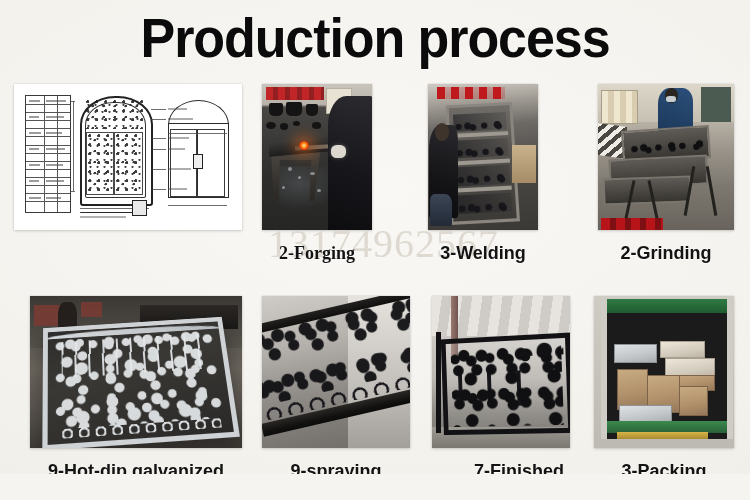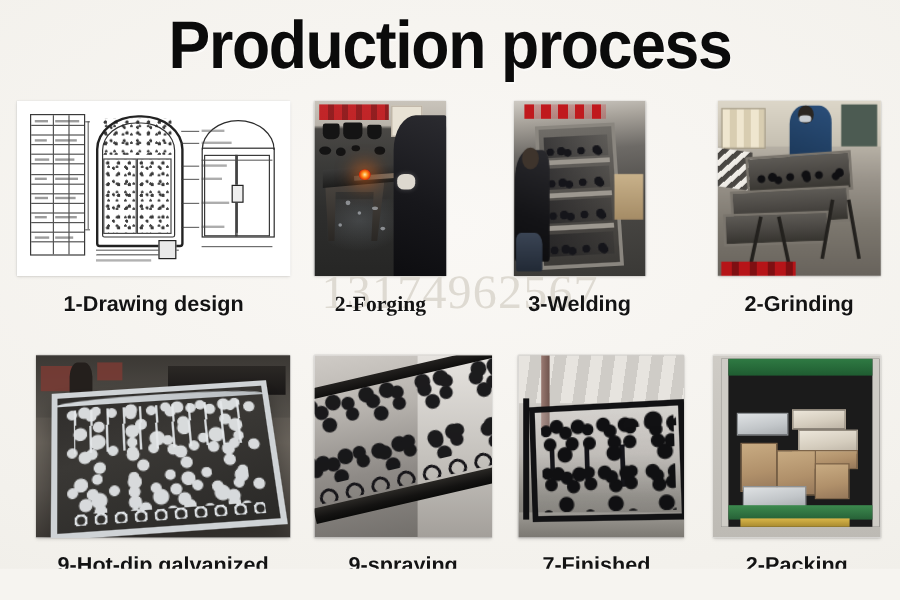--- a/index.html
+++ b/index.html
@@ -595,21 +595,20 @@
         <div class="notetxt" style="left:69%; top:61.3%; width:11%;"></div>
         <div class="notetick" style="left:61%; top:78%; width:7%;"></div>
         <div class="notetxt" style="left:69%; top:77.3%; width:9%;"></div>
 
         <div class="cad-sect"></div>
         <div class="cad-detail"></div>
         <div class="tx" style="left:27%; bottom:-1%; width:22%; height:2px; background:#555; opacity:.45; position:absolute;"></div>
       </div>
     </div>
   </div>
-  <div class="caption" style="left:14px; top:242px; width:228px;">1-Drawing design</div>
 
   <div class="tile" style="left:262px; top:84px; width:110px; height:146px;">
     <div class="photo forge">
       <div class="banner"></div>
       <div class="wallpic"></div>
       <div class="bin" style="left:6%;  top:13%; width:13%; height:9%;"></div>
       <div class="bin" style="left:22%; top:12%; width:14%; height:10%;"></div>
       <div class="bin" style="left:40%; top:14%; width:11%; height:8%;"></div>
       <div class="bin" style="left:4%;  top:26%; width:9%;  height:5%; border-radius:50%;"></div>
       <div class="bin" style="left:16%; top:27%; width:8%;  height:4.4%; border-radius:50%;"></div>
@@ -710,35 +709,35 @@
       <div class="col"></div>
       <div class="floor"></div>
       <div class="gate">
         <div class="bars"></div>
         <div class="scrolls"></div>
         <div class="crest"></div>
       </div>
       <div class="post"></div>
     </div>
   </div>
-  <div class="caption" style="left:424px; top:460px; width:146px;">7-Finished</div>
+  <div class="caption" style="left:446px; top:460px; width:146px;">7-Finished</div>
 
   <div class="tile" style="left:594px; top:296px; width:140px; height:152px;">
     <div class="photo pack">
       <div class="container">
         <div class="topband"></div>
         <div class="bolts"></div>
         <div class="crate silver" style="left:6%;  top:32%; width:34%; height:12%;"></div>
         <div class="crate pale" style="left:44%; top:30%; width:36%; height:11%;"></div>
         <div class="crate pale" style="left:48%; top:42%; width:40%; height:13%;"></div>
         <div class="crate" style="left:44%; top:54%; width:44%; height:10%;"></div>
         <div class="crate" style="left:8%;  top:50%; width:24%; height:28%;"></div>
         <div class="crate" style="left:33%; top:54%; width:26%; height:26%;"></div>
         <div class="crate" style="left:60%; top:62%; width:22%; height:20%;"></div>
         <div class="crate silver" style="left:10%; top:76%; width:42%; height:11%;"></div>
         <div class="botband"></div>
         <div class="yellowband"></div>
       </div>
     </div>
   </div>
-  <div class="caption" style="left:590px; top:460px; width:148px;">2-Packing</div>
+  <div class="caption" style="left:590px; top:460px; width:148px;">3-Packing</div>
 
 </div>
 
 </body></html>

